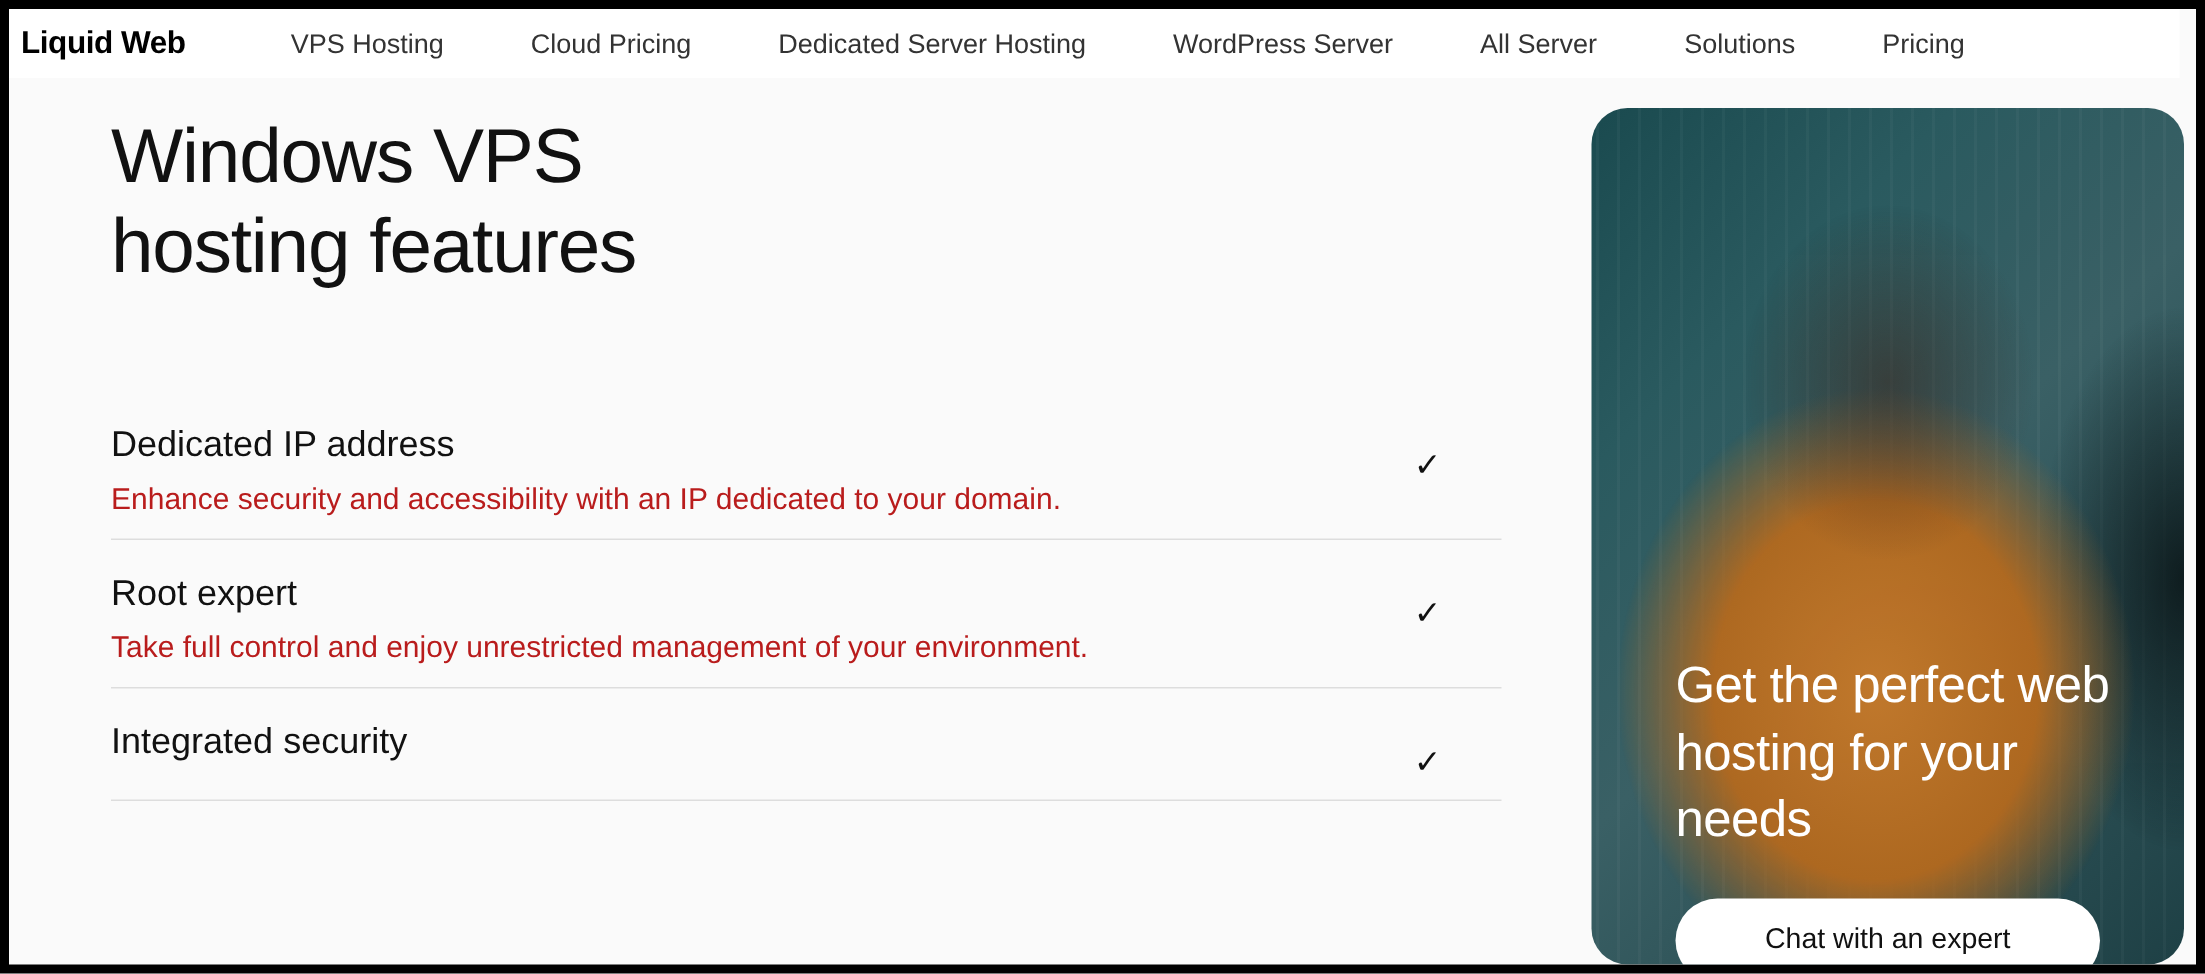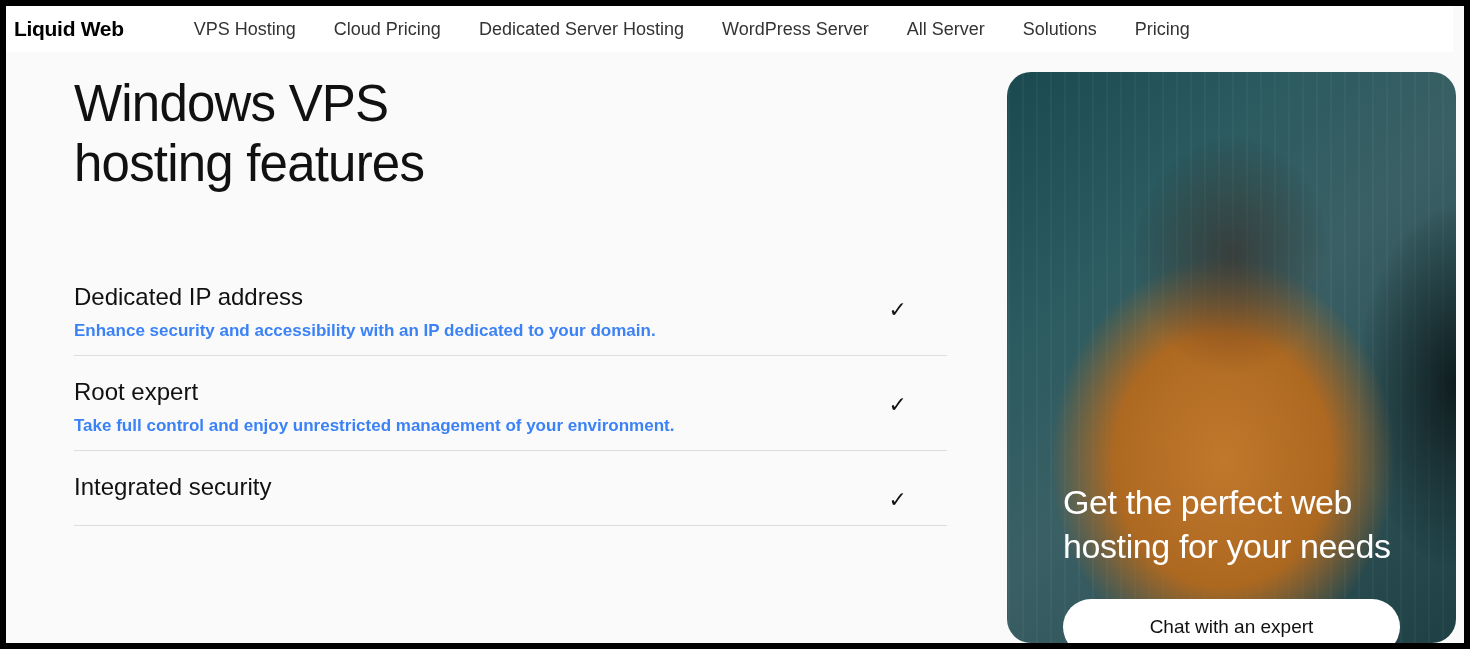--- a/index.html
+++ b/index.html
@@ -1,30 +1,30 @@
 <!DOCTYPE html>
 <html><head>
   <meta charset="utf-8">
   <style>
     * { margin: 0; padding: 0; box-sizing: border-box; }
     body { font-family: -apple-system, BlinkMacSystemFont, 'Segoe UI', Helvetica, Arial, sans-serif; background: #000; width: 1470px; height: 649px; overflow: hidden; }
     .frame { position: absolute; top: 6px; left: 6px; right: 6px; bottom: 6px; background: #fafafa; overflow: hidden; }
     .header { position: absolute; top: 0; left: 0; right: 11px; height: 46px; background: #fff; display: flex; align-items: center; padding: 0 8px; }
     .logo { font-size: 21px; font-weight: 600; color: #000; letter-spacing: -0.3px; margin-right: 70px; }
-    .nav { display: flex; gap: 38px; }
+    .nav { display: flex; gap: 58px; }
     .nav-item { font-size: 18px; color: #333; cursor: pointer; }
     .content { position: absolute; top: 46px; left: 0; right: 0; bottom: 0; display: flex; }
     .main { flex: 1; padding: 22px 60px 0 68px; }
     .headline { font-size: 51px; font-weight: 400; color: #111; line-height: 1.18; letter-spacing: -0.8px; margin-bottom: 67px; }
     .feature-row { display: flex; justify-content: space-between; align-items: flex-start; padding: 22px 0 12px 0; border-bottom: 1px solid #ddd; }
     .feature-text { max-width: 780px; }
     .feature-title { font-size: 24px; font-weight: 400; color: #111; margin-bottom: 8px; }
-    .feature-desc { font-size: 17px; color: #3b82f6; line-height: 1.4; font-weight: bold; }
+    .feature-desc { font-size: 20px; color: #b91c1c; line-height: 1.4; }
     .check { font-size: 22px; color: #111; margin-right: 40px; margin-top: 14px; }
-    .side-card { width: 449px; border-radius: 24px; overflow: hidden; position: relative; margin: 20px 8px 0 0; background: linear-gradient(135deg, #1a4a4f 0%, #2a5a5f 25%, #3a6065 50%, #1e4045 100%); }
+    .side-card { width: 395px; border-radius: 24px; overflow: hidden; position: relative; margin: 20px 8px 0 0; background: linear-gradient(135deg, #1a4a4f 0%, #2a5a5f 25%, #3a6065 50%, #1e4045 100%); }
     .side-card::before {
       content: "";
       position: absolute; inset: 0;
       background:
         radial-gradient(ellipse 140px 170px at 50% 32%, rgba(60,35,25,0.55) 0%, rgba(40,25,20,0) 70%),
         radial-gradient(ellipse 240px 280px at 48% 68%, #c87a2a 0%, #b56a1e 45%, rgba(181,106,30,0) 72%),
         radial-gradient(ellipse 140px 260px at 100% 55%, rgba(10,20,22,0.9) 0%, rgba(10,20,22,0) 70%),
         linear-gradient(90deg, rgba(255,255,255,0.04) 0 2px, transparent 2px 14px);
       background-repeat: no-repeat, no-repeat, no-repeat, repeat;
       background-position: center 18%, center 60%, right center, right center;

